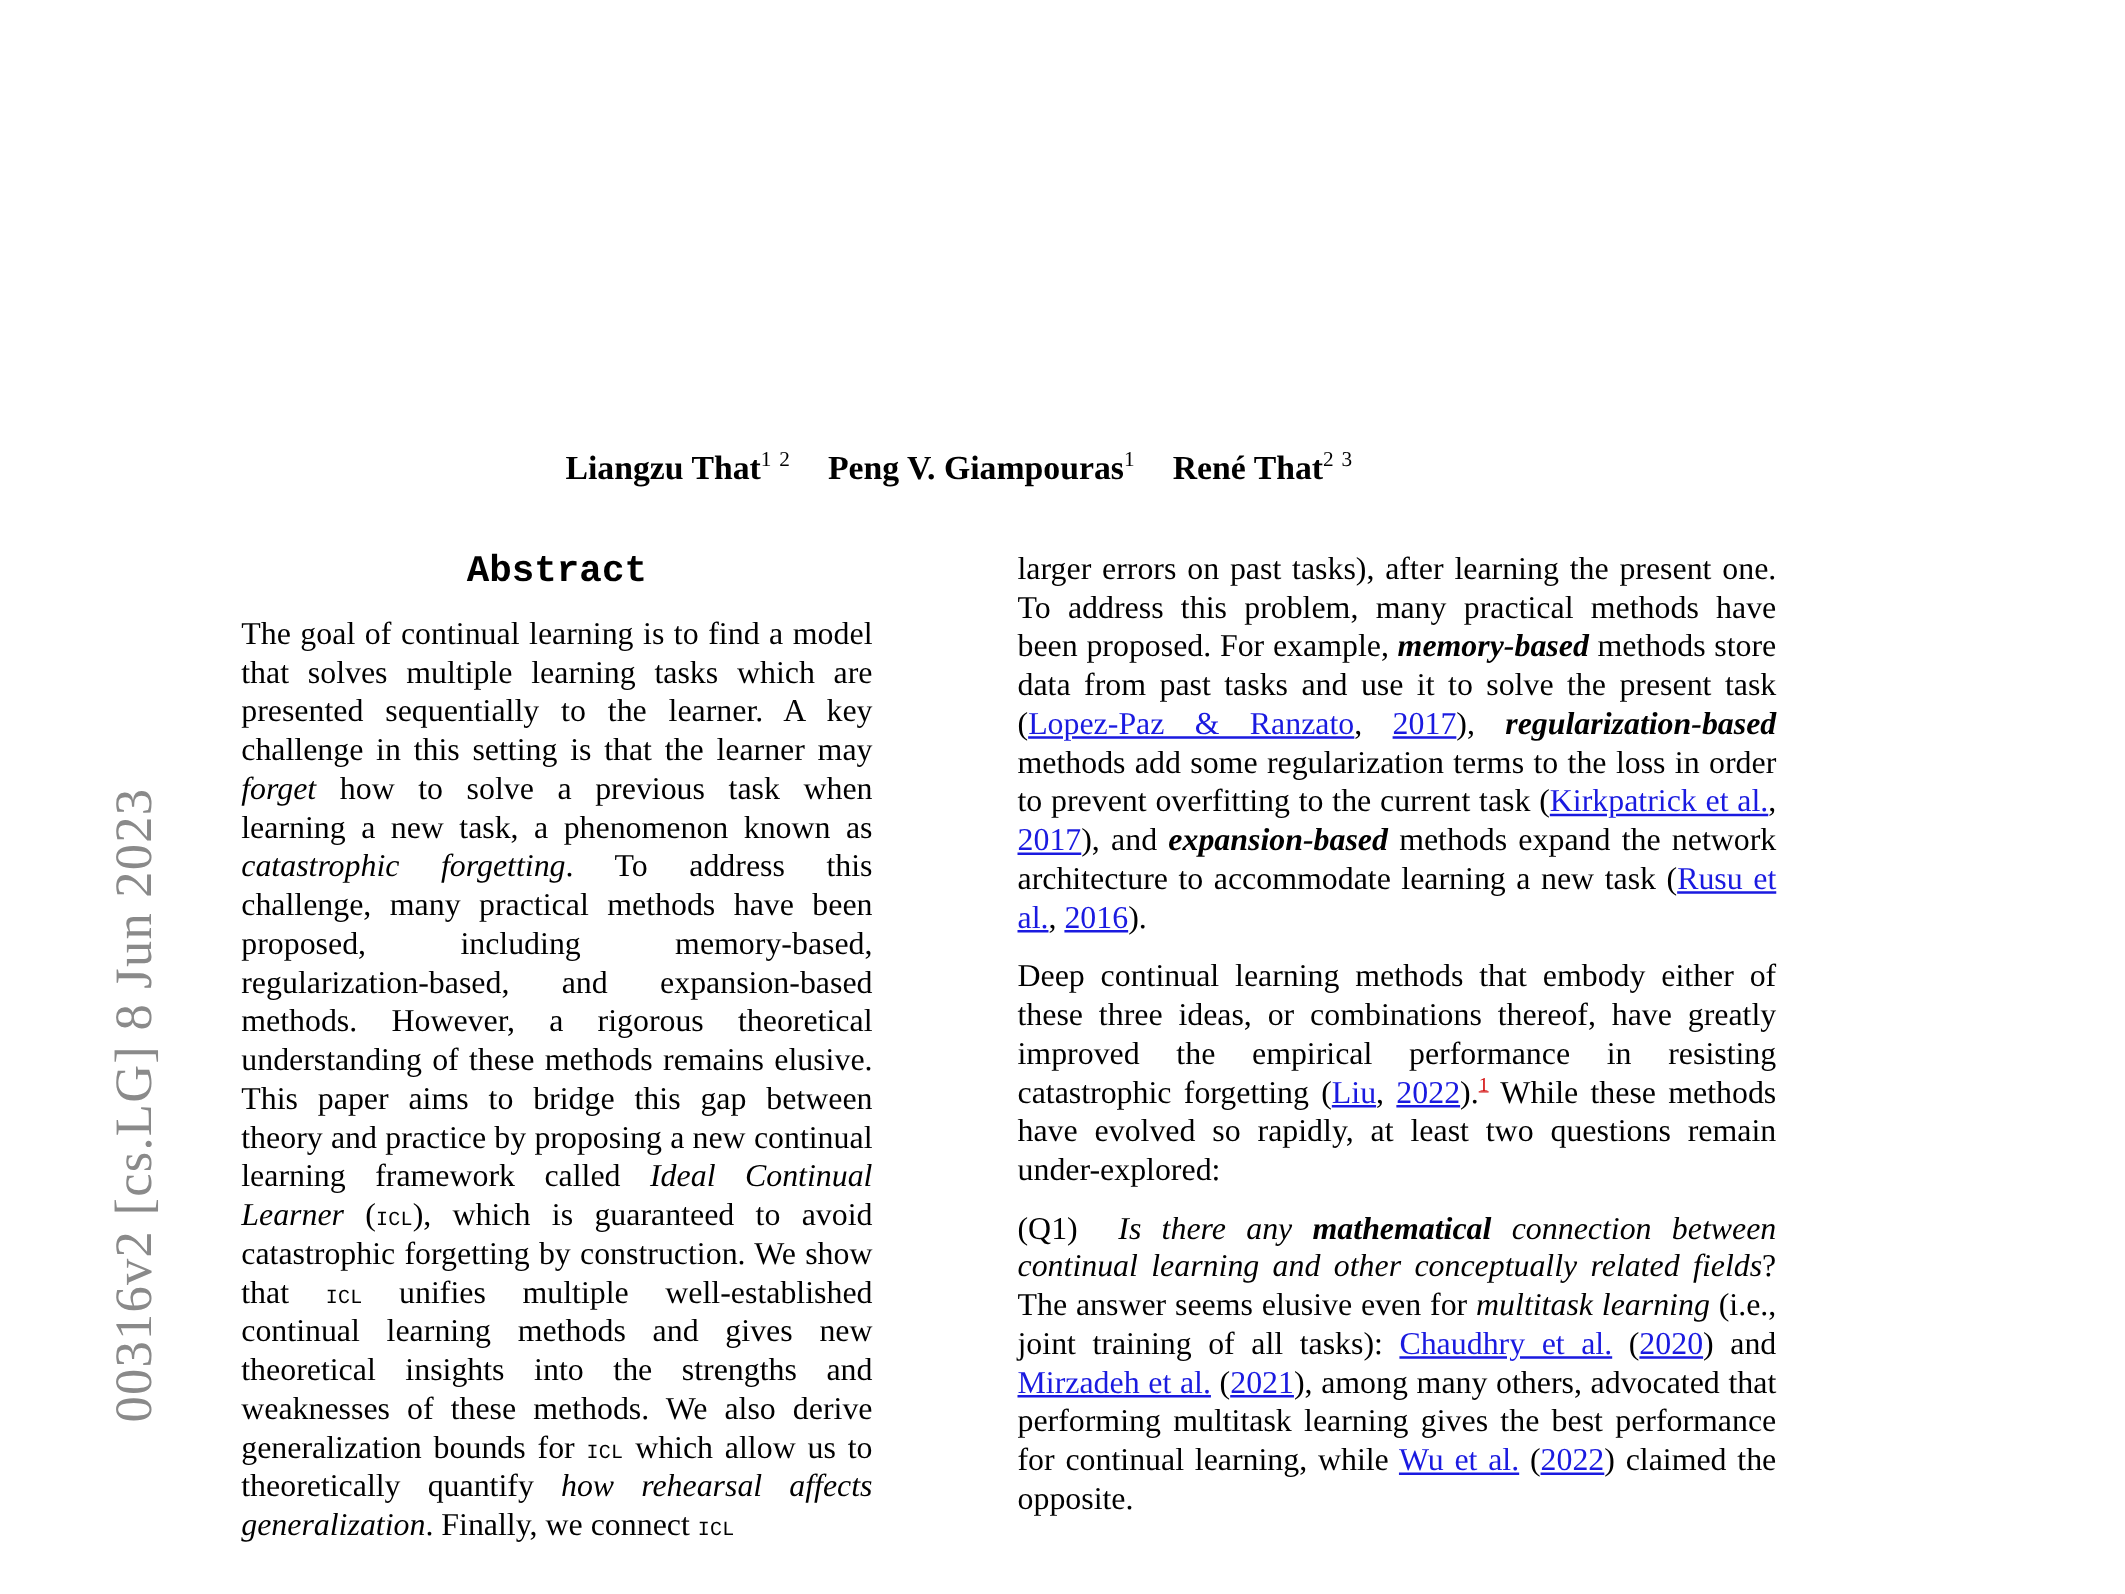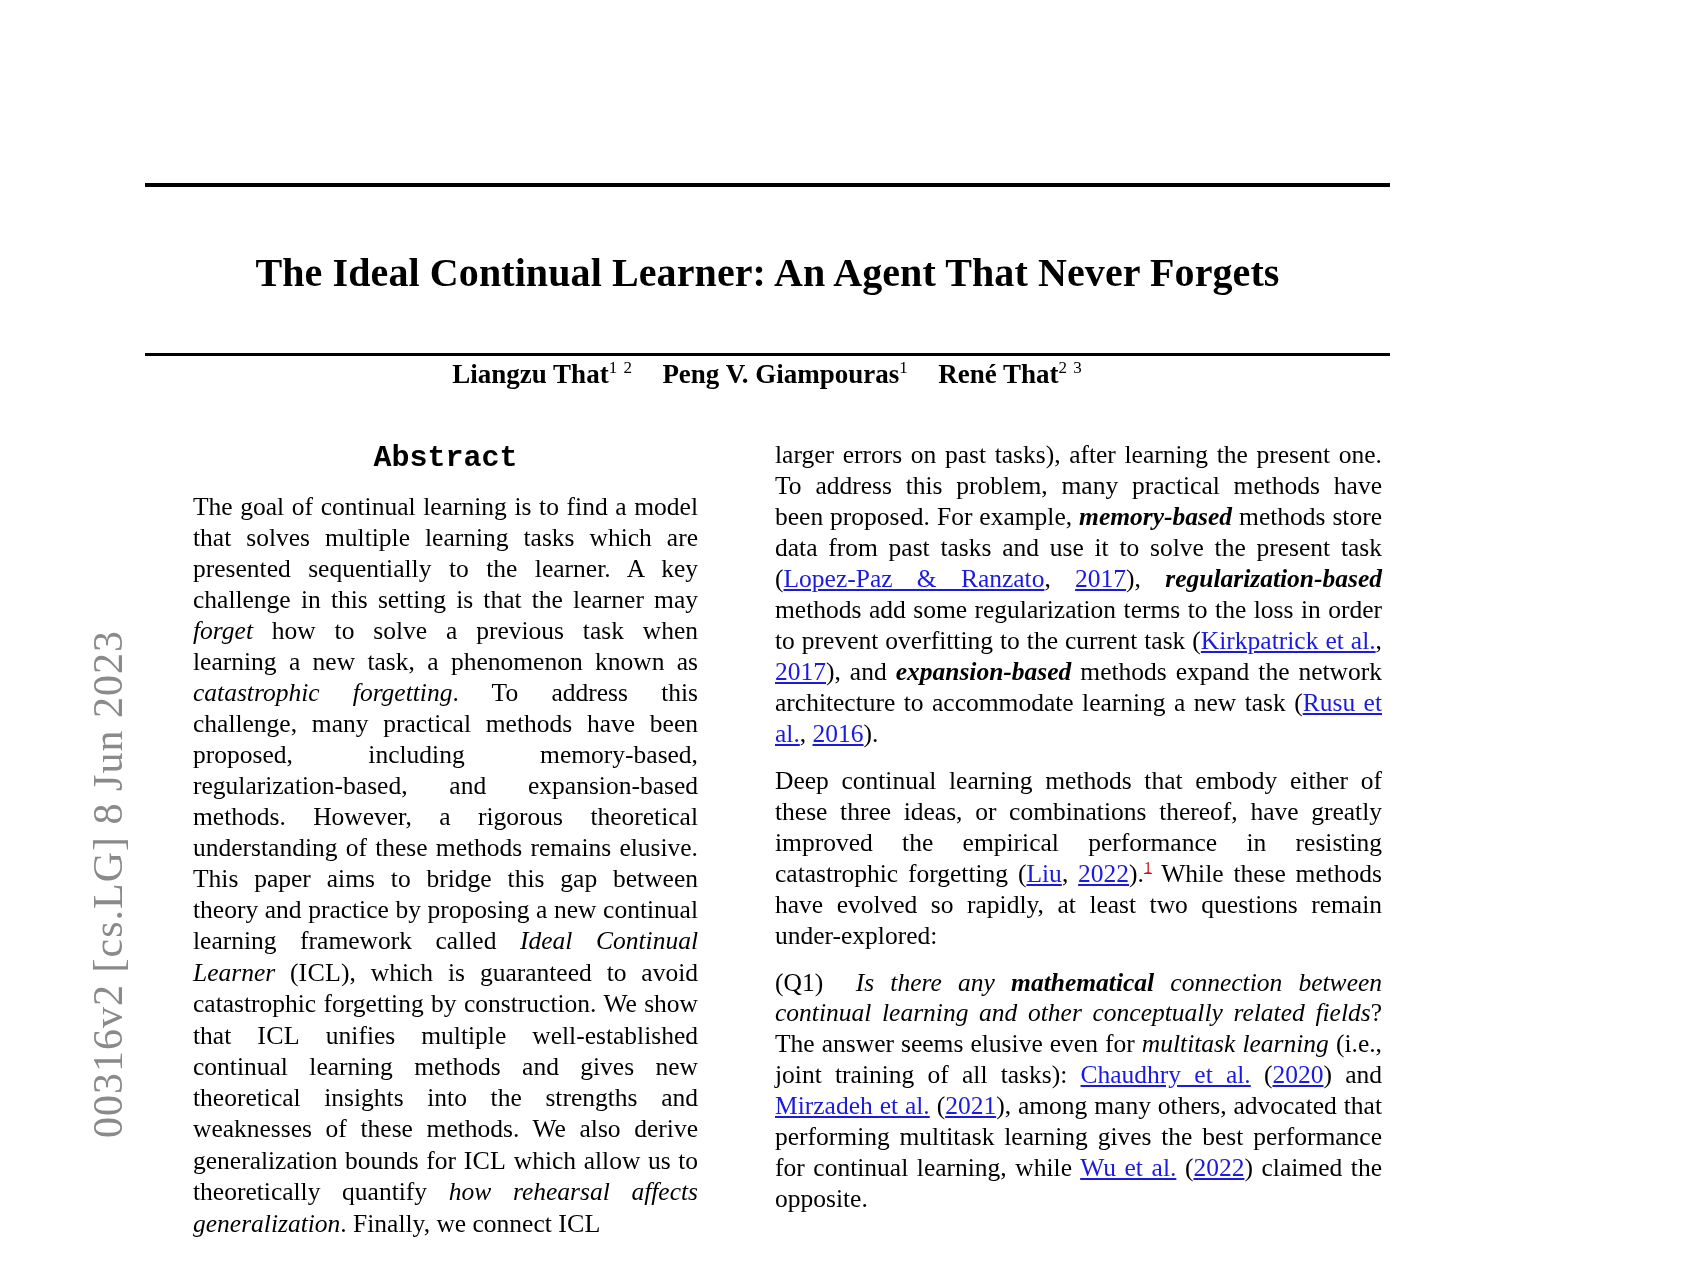--- a/index.html
+++ b/index.html
@@ -88,61 +88,56 @@
     position: absolute;
     top: 0;
     width: 505px;
     font-size: 25.5px;
     line-height: 1.215;
     text-align: justify;
     text-justify: inter-word;
     hyphens: none;
   }
   .col-left  { left: 48px; }
-  .col-right { left: 630px; width: 607px; }
+  .col-right { left: 669px; width: 607px; }
 
   .abstract-head {
     font-size: 30px;
     font-weight: bold;
     text-align: center;
     margin: 0 0 16px 0;
     font-family: Liberation Mono, monospace;
   }
 
   p.para { margin: 0 0 16px 0; }
   p.para.tight { margin-bottom: 0; }
 
   .it { font-style: italic; }
   .bi { font-style: italic; font-weight: bold; }
   .mono {
-    font-family: Liberation Serif, serif;
-    font-size: 26px;
+    font-family: Liberation Mono, monospace;
+    font-size: 16px;
     letter-spacing: 0.2px;
   }
   .cite { color: #1a1ae0; }
   .fn-mark {
     color: #d41111;
     font-size: 0.62em;
     vertical-align: super;
     line-height: 0;
   }
   .qlabel { font-style: normal; }
 </style>
 </head>
 <body>
 
 <div class="page">
 
   <div class="arxiv-stamp">00316v2  [cs.LG]  8 Jun 2023</div>
 
-  <div class="title-block">
-    <div class="rule"></div>
-    <h1 class="paper-title">The Ideal Continual Learner: An Agent That Never Forgets</h1>
-    <div class="rule thin"></div>
-  </div>
 
   <div class="authors">
     <span><span>Liangzu That</span><span class="aff">1 2</span></span>
     <span class="author-gap"></span>
     <span><span>Peng V. Giampouras</span><span class="aff">1</span></span>
     <span class="author-gap"></span>
     <span><span>René That</span><span class="aff">2 3</span></span>
   </div>
 
   <div class="columns">

